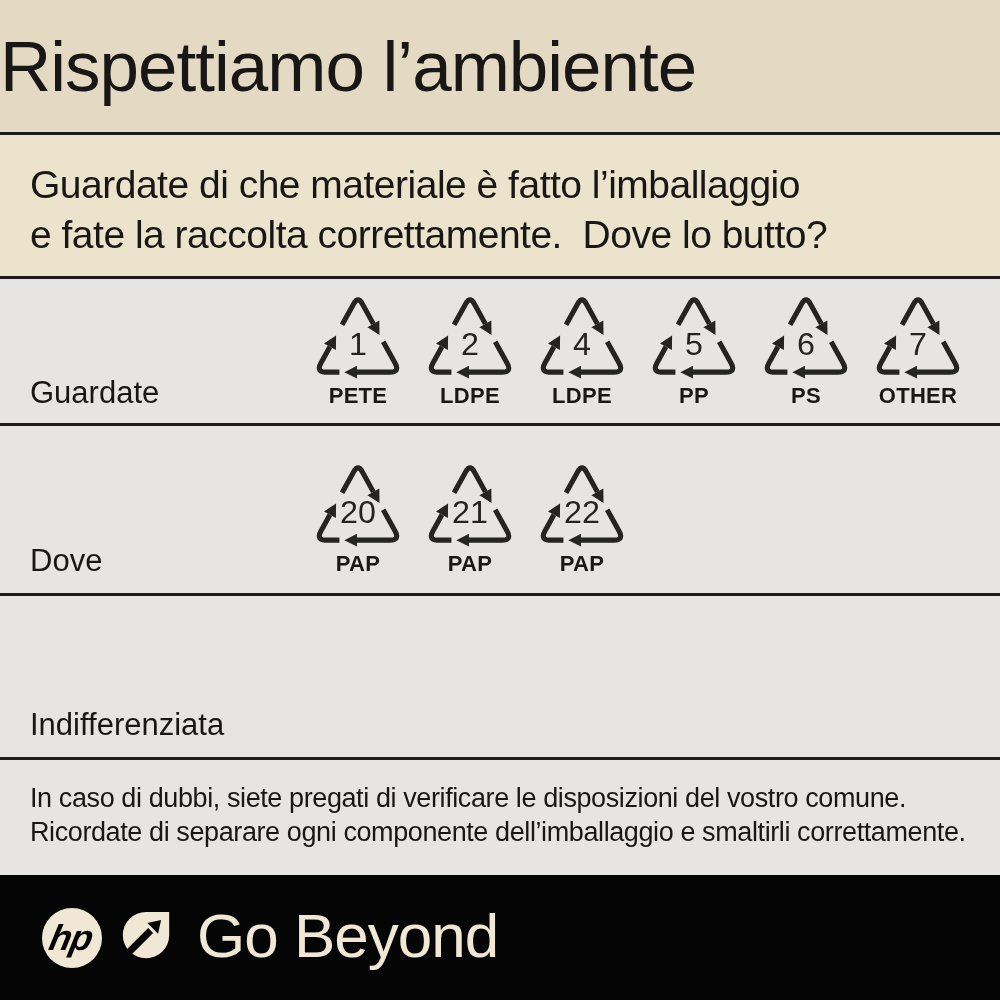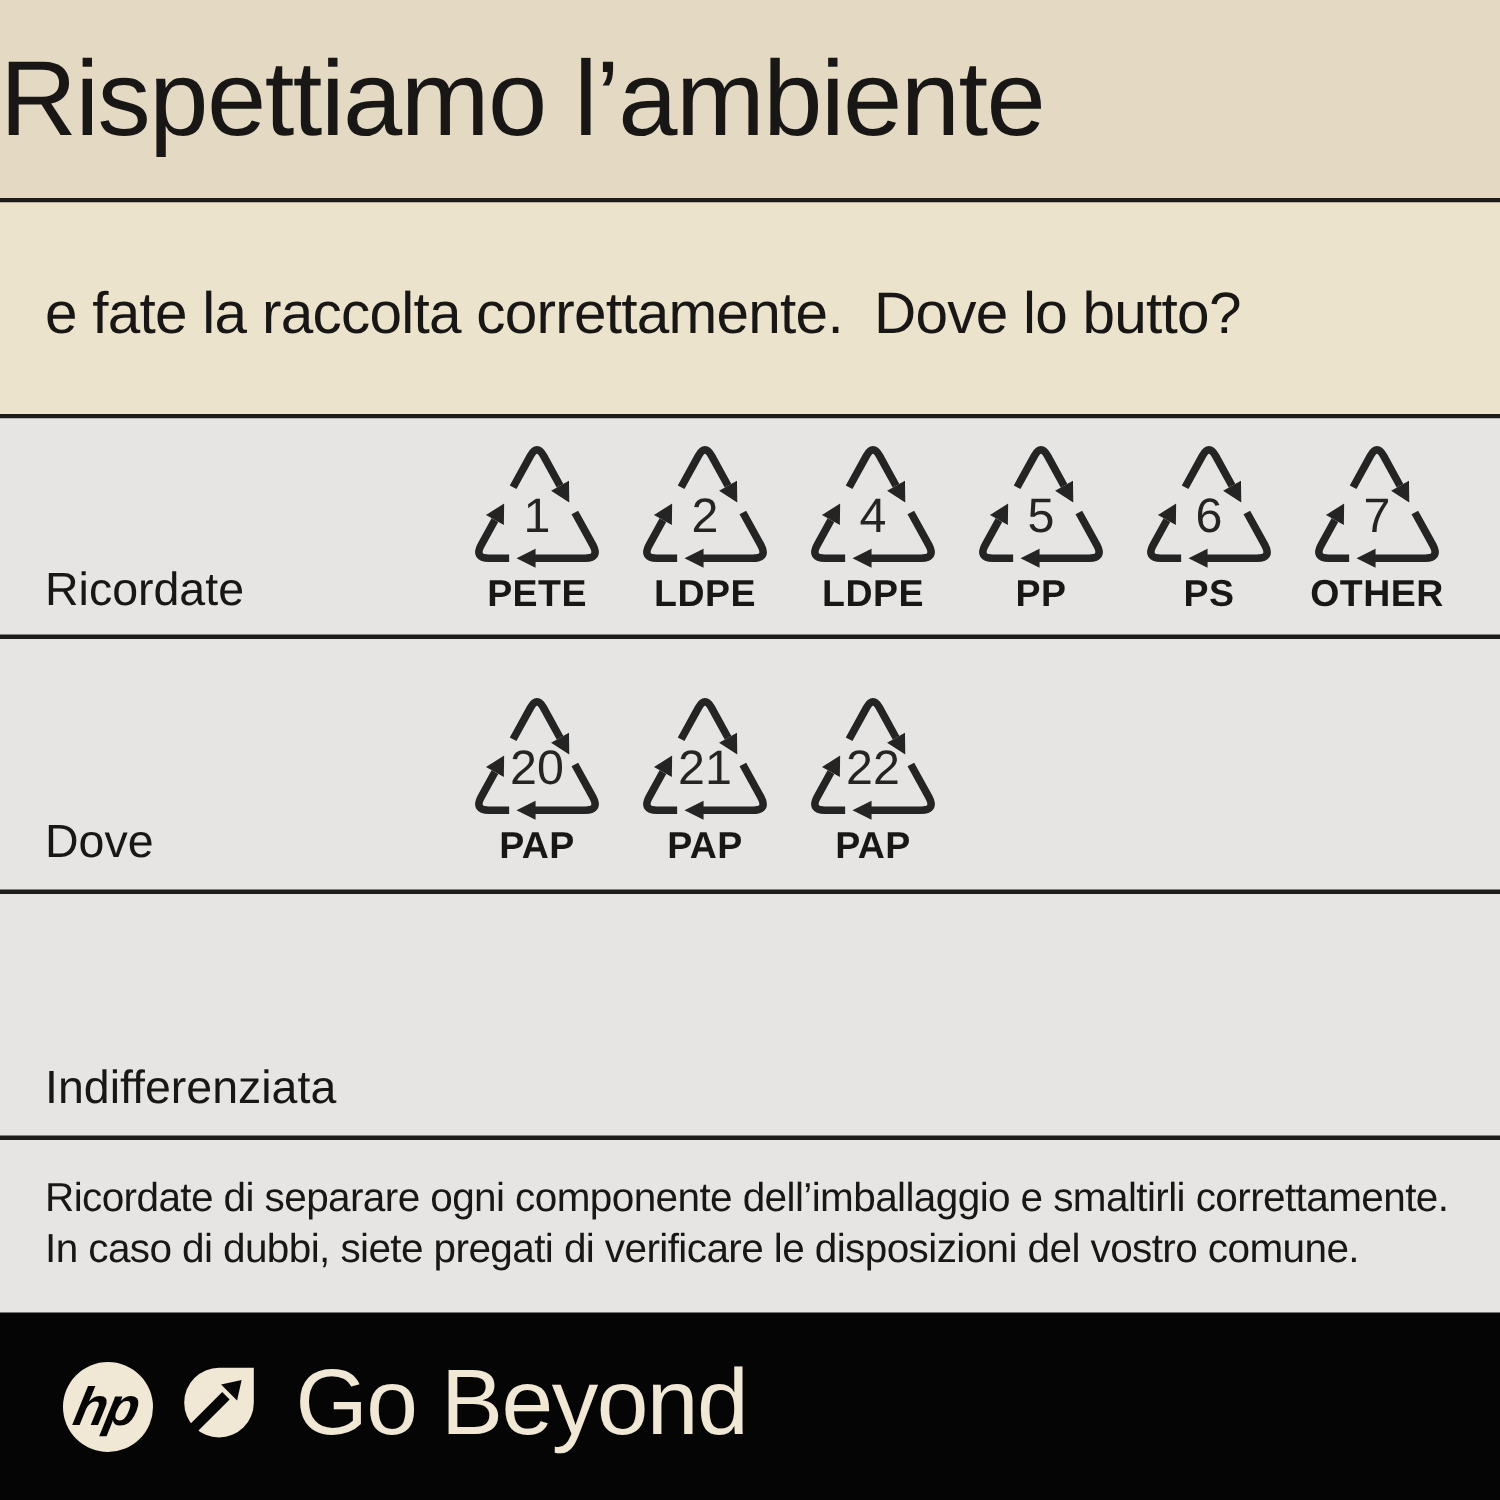--- a/index.html
+++ b/index.html
@@ -23,21 +23,21 @@
            color:var(--ink);white-space:pre-wrap}
 
   
   .mat-row{position:relative;display:flex;align-items:flex-end;background:var(--gray);
            border-bottom:3px solid var(--sep)}
   .row-label{position:absolute;left:30px;font-size:31px;font-weight:400;color:var(--ink);line-height:32px}
   .sym-strip{display:flex;margin-left:302px}
   .sym-col{width:112px;display:flex;flex-direction:column;align-items:center;gap:2px}
   .tri{width:100px;height:88px;display:block}
   .tri-num{font-family:"Liberation Sans","DejaVu Sans",sans-serif;font-size:33px;font-weight:500;fill:var(--sym)}
-  .sym-label{font-weight:700;font-size:25px;letter-spacing:.3px;line-height:30px;color:var(--ink)}
+  .sym-label{font-weight:700;font-size:22px;letter-spacing:.3px;line-height:30px;color:var(--ink)}
 
   
   .note{height:115px;background:var(--gray);padding:21px 30px 0 30px}
   .note p{font-size:27px;font-weight:500;letter-spacing:-0.4px;line-height:34px;color:var(--ink);white-space:pre-wrap}
 
   
   .brandbar{height:125px;background:var(--black);display:flex;align-items:center;padding-left:42px}
   .hp-logo{width:60px;height:60px;border-radius:50%;background:var(--cream);
            display:flex;align-items:center;justify-content:center;overflow:hidden;flex:0 0 auto}
   .hp-text{font-size:36px;font-weight:700;font-style:italic;color:var(--black);
@@ -48,26 +48,27 @@
 </head>
 <body>
 
 <div class="canvas">
 
   <header class="band1">
     <h1>Rispettiamo l’ambiente</h1>
   </header>
 
   <section class="band2">
+    <p>Guardate di che materiale è fatto l’imballaggio</p>
     <p>e fate la raccolta correttamente.  Dove lo butto?</p>
   </section>
 
   <section>
       <div class="mat-row" style="height:147px;padding-bottom:12px">
-        <div class="row-label" style="bottom:14px">Ricordate</div>
+        <div class="row-label" style="bottom:14px">Guardate</div>
         <div class="sym-strip">
           <div class="sym-col">
             <svg class="tri" viewBox="0 0 100 90">
               <g fill="none" stroke="var(--sym)" stroke-width="5.2">
                 <path d="M33.7 34.6 L45.5 13.2 Q50 5 54.5 13.2 L65.7 33.6"></path>
                 <path d="M75.8 51.8 L88 73.9 Q93 83 82.7 83 L47 83"></path>
                 <path d="M31 83 L17.3 83 Q7 83 12 73.9 L21.3 57"></path>
               </g>
               <g fill="var(--sym)">
                 <polygon points="72,45 71.8,30.2 59.6,37"></polygon>
@@ -212,22 +213,22 @@
             <div class="sym-label">PAP</div>
           </div>
         </div>
       </div>
       <div class="mat-row" style="height:164px;padding-bottom:14px">
         <div class="row-label" style="bottom:16px">Indifferenziata</div>
       </div>
     </section>
 
   <section class="note">
+    <p>In caso di dubbi, siete pregati di verificare le disposizioni del vostro comune.</p>
     <p>Ricordate di separare ogni componente dell’imballaggio e smaltirli correttamente.</p>
-    <p>In caso di dubbi, siete pregati di verificare le disposizioni del vostro comune.</p>
   </section>
 
   <footer class="brandbar">
     <div class="hp-logo">
       <span class="hp-text">hp</span>
     </div>
     <svg class="go-arrow" viewBox="0 0 100 118">
       <g transform="translate(0,4)">
         <path d="M 50 10 L 90 10 L 90 50 A 40 40 0 1 1 50 10 Z" fill="var(--cream)"></path>
         <line x1="4" y1="96" x2="58" y2="42" stroke="var(--black)" stroke-width="12"></line>

